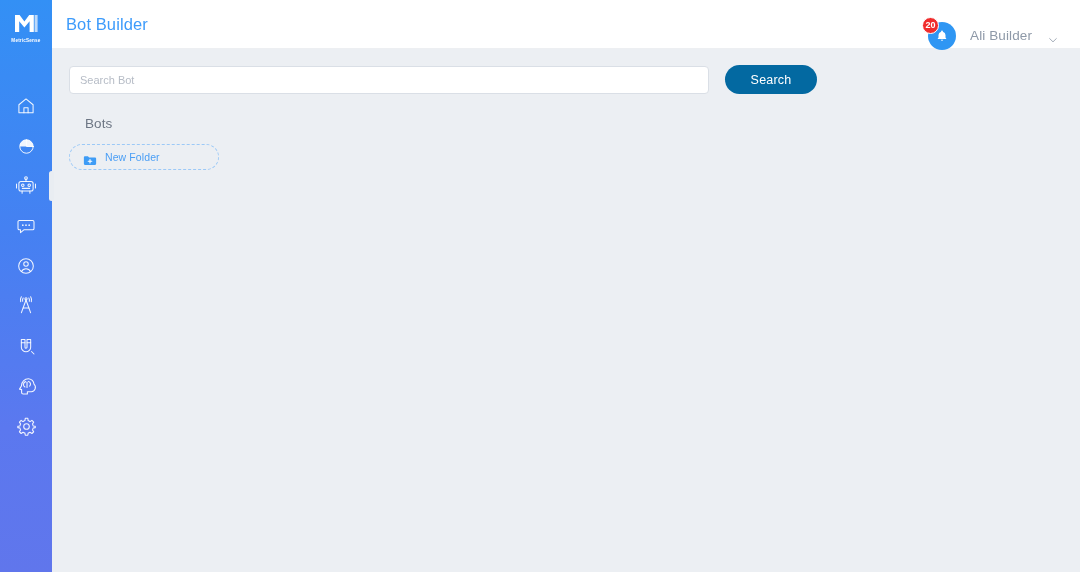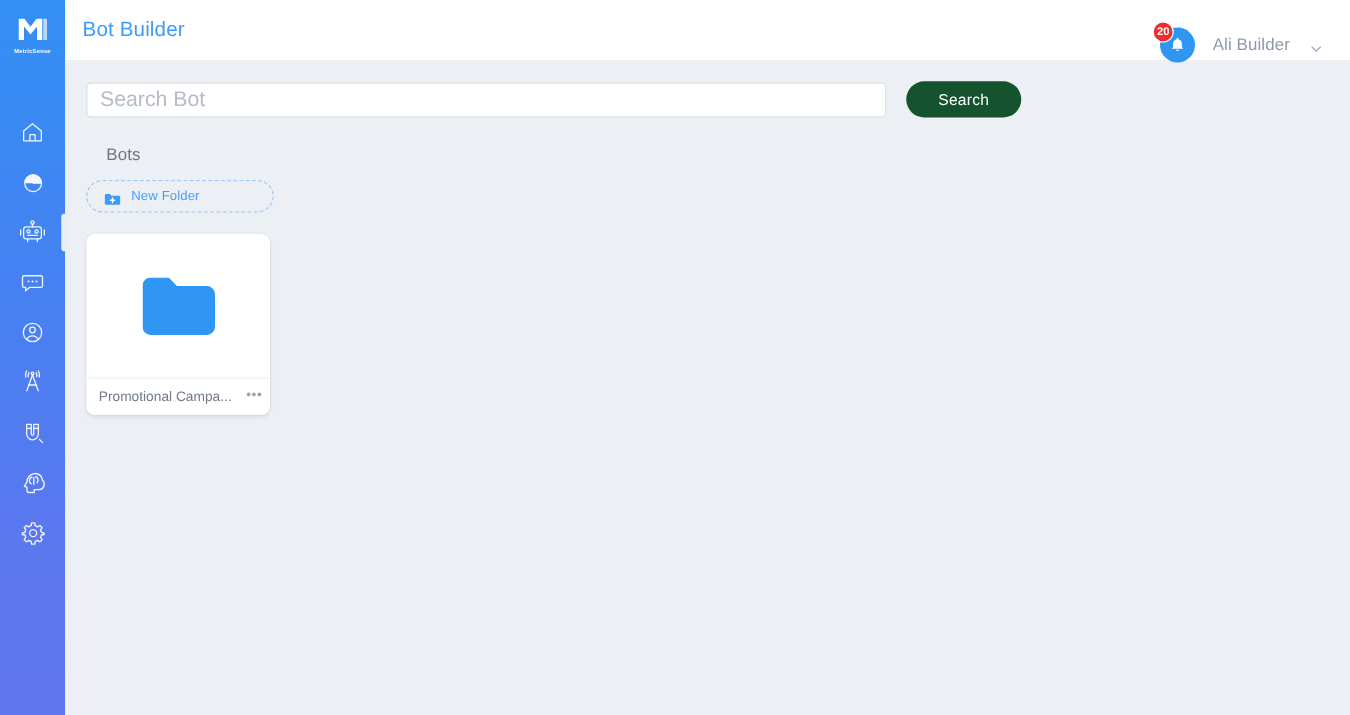--- a/index.html
+++ b/index.html
@@ -168,33 +168,33 @@
     align-items: center;
     gap: 16px;
   }
   .search-input {
     flex: 0 0 640px;
     height: 28px;
     border: 1px solid #dadfe6;
     border-radius: 4px;
     background: #ffffff;
     padding: 0 10px;
-    font-size: 17px;
+    font-size: 11px;
     color: #5b6472;
     font-family: "Liberation Sans", sans-serif;
     outline: none;
   }
   .search-input::placeholder { color: #b6bcc6; }
 
   .search-btn {
     width: 92px;
     height: 29px;
     border: none;
     border-radius: 16px;
-    background: #14532d;
+    background: #0369a1;
     color: #ffffff;
     font-size: 12.5px;
     font-family: "Liberation Sans", sans-serif;
     cursor: pointer;
     letter-spacing: .2px;
   }
 
   .section-title {
     margin-top: 22px;
     font-size: 13.5px;
@@ -443,34 +443,17 @@
       <div class="new-folder-btn">
         <span class="folder-plus-icon">
           <svg viewBox="0 0 16 12" width="14" height="11">
             <path d="M1 2.2 A1.2 1.2 0 0 1 2.2 1 L5.6 1 L7 2.6 L13.8 2.6 A1.2 1.2 0 0 1 15 3.8 L15 9.8 A1.2 1.2 0 0 1 13.8 11 L2.2 11 A1.2 1.2 0 0 1 1 9.8 Z" fill="#3e9cf6"></path>
             <path d="M8 4.8 L8 8.8 M6 6.8 L10 6.8" stroke="#ffffff" stroke-width="1.3" stroke-linecap="round"></path>
           </svg>
         </span>
         <span class="new-folder-label">New Folder</span>
       </div>
 
-      <div class="cards-row">
-
-        <div class="folder-card">
-          <div class="folder-card-body">
-            <span class="folder-big-icon">
-              <svg viewBox="0 0 58 46" width="58" height="46">
-                <path d="M0 6.5 A6.5 6.5 0 0 1 6.5 0 L21 0 L27.5 6.8 L51.5 6.8 A6.5 6.5 0 0 1 58 13.3 L58 39.5 A6.5 6.5 0 0 1 51.5 46 L6.5 46 A6.5 6.5 0 0 1 0 39.5 Z" fill="#2f96f3"></path>
-              </svg>
-            </span>
-          </div>
-          <div class="folder-card-foot">
-            <span class="folder-card-name">Promotional Campa...</span>
-            <span class="dots-menu">•••</span>
-          </div>
-        </div>
-
-      </div>
 
     </div>
   </div>
 
 </div>
 
 </body></html>

